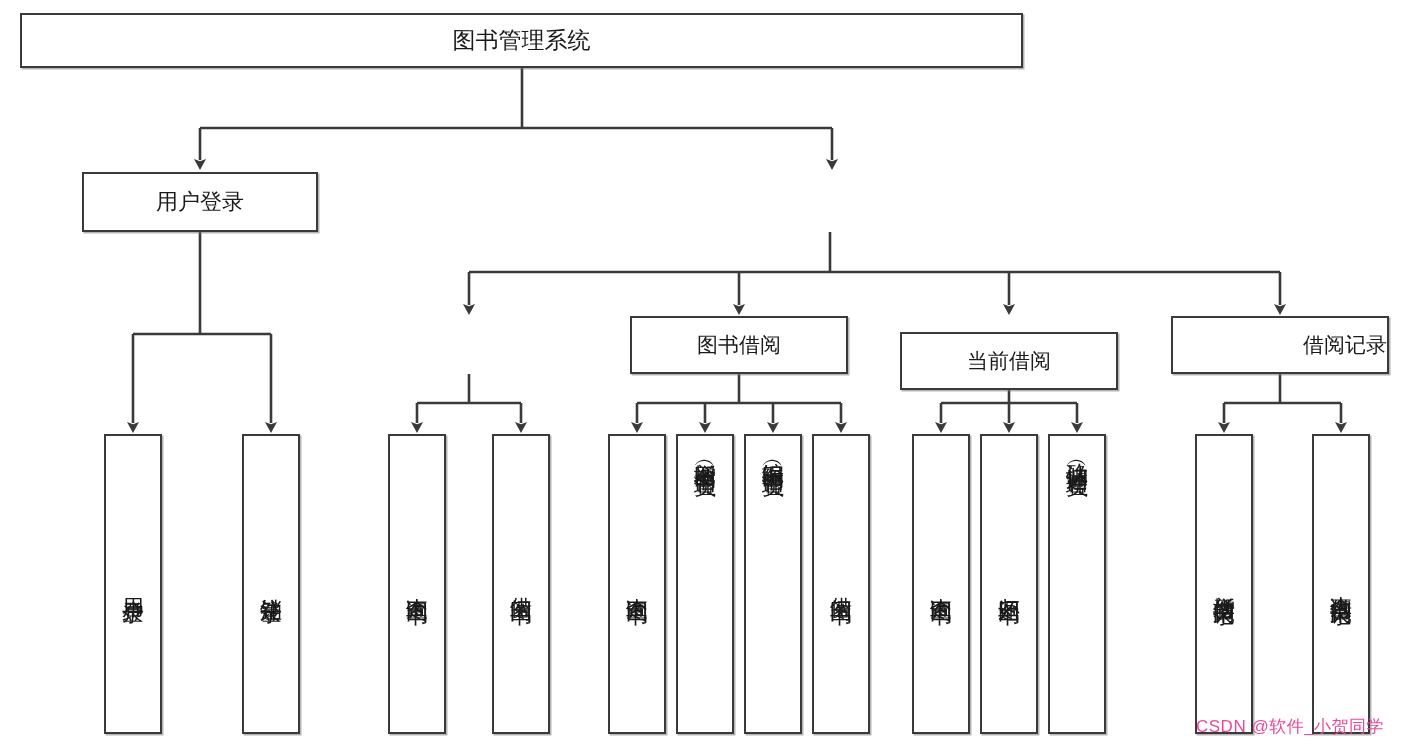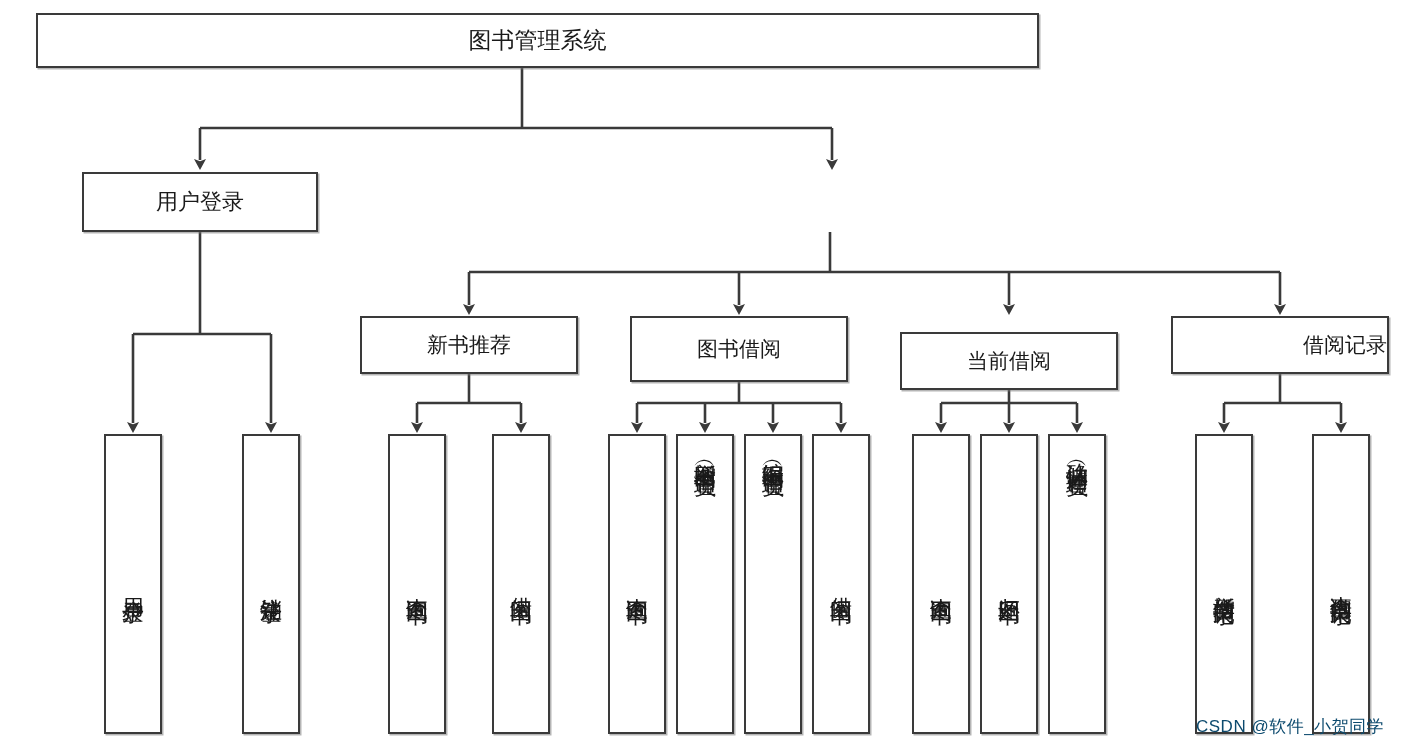--- a/index.html
+++ b/index.html
@@ -64,21 +64,21 @@
     letter-spacing: 2px;
     line-height: 1;
   }
   .node-leaf.leaf-mid {
     align-items: center;
     padding-top: 0;
   }
   .watermark {
     position: absolute;
     font-size: 17px;
-    color: #0c4a6e;
+    color: #ec4899;
     white-space: nowrap;
     letter-spacing: 0.5px;
   }
 </style>
 </head>
 <body>
 
 <div id="diagram">
 
   <svg id="connectors" viewBox="0 0 1405 747" xmlns="http://www.w3.org/2000/svg">
@@ -124,32 +124,29 @@
       <path d="M1009,403 L1009,423" marker-end="url(#arrow)"></path>
       <path d="M1077,403 L1077,423" marker-end="url(#arrow)"></path>
 
       <path d="M1280,374 L1280,403"></path>
       <path d="M1224,403 L1341,403"></path>
       <path d="M1224,403 L1224,423" marker-end="url(#arrow)"></path>
       <path d="M1341,403 L1341,423" marker-end="url(#arrow)"></path>
     </g>
   </svg>
 
-  <div class="node node-root" style="left:36px; top:13px; width:1003px; height:55px;">
+  <div class="node node-root" style="left:20px; top:13px; width:1003px; height:55px;">
     <span class="label">图书管理系统</span>
   </div>
 
   <div class="node node-l1" style="left:82px; top:172px; width:236px; height:60px;">
     <span class="label">用户登录</span>
   </div>
 
-  <div class="node node-l2" style="left:360px; top:316px; width:218px; height:58px;">
-    <span class="label">新书推荐</span>
-  </div>
-  <div class="node node-l2" style="left:630px; top:316px; width:218px; height:66px;">
+  <div class="node node-l2" style="left:630px; top:316px; width:218px; height:58px;">
     <span class="label">图书借阅</span>
   </div>
   <div class="node node-l2" style="left:900px; top:316px; width:218px; height:58px;margin-top:16px;">
     <span class="label">当前借阅</span>
   </div>
   <div class="node node-l2" style="left:1171px; top:316px; width:218px; height:58px;justify-content:flex-end;">
     <span class="label">借阅记录</span>
   </div>
 
   <div class="node node-leaf leaf-mid" style="left:104px; top:434px; width:58px; height:300px;">

